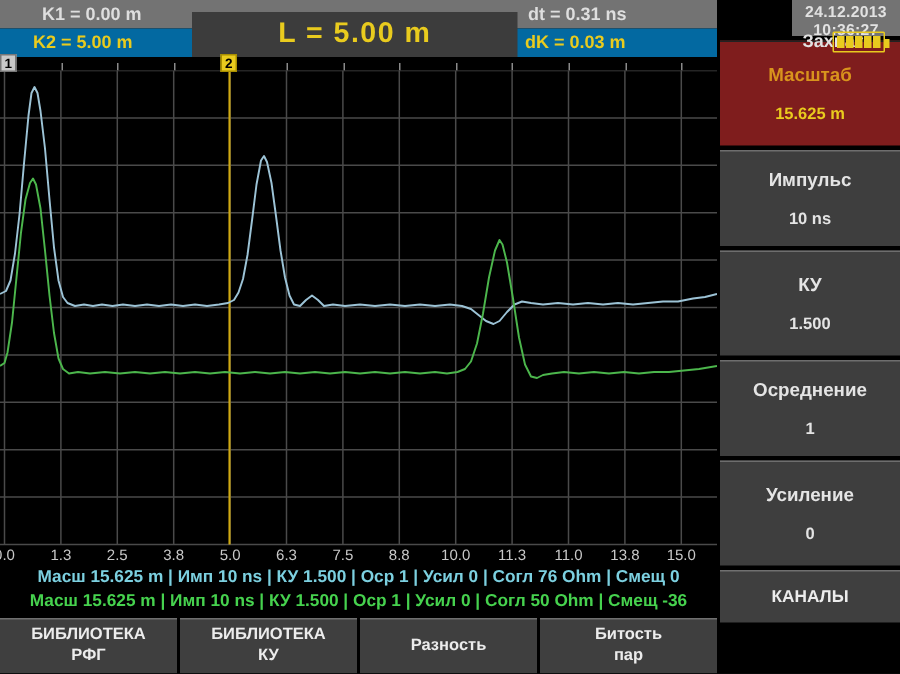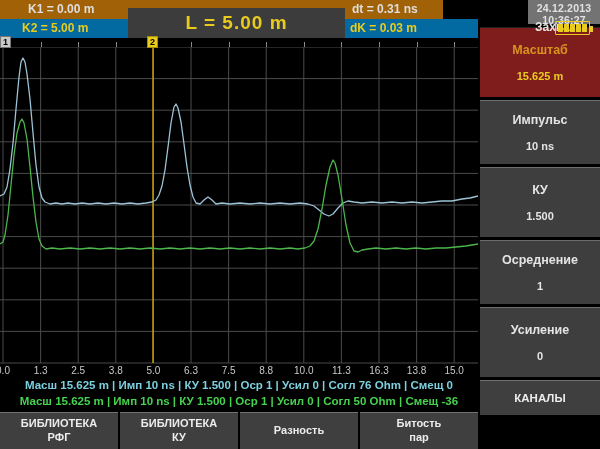--- a/index.html
+++ b/index.html
@@ -3,21 +3,21 @@
 <meta charset="utf-8">
 <style>
   * { margin:0; padding:0; box-sizing:border-box; }
   html,body { background:#111; }
   #screen {
     position:relative; width:600px; height:449px; overflow:hidden;
     background:#000; font-family:"Liberation Sans", sans-serif;
     -webkit-font-smoothing:antialiased;
   }
   
-  .hdr-row1 { position:absolute; left:0; top:0; width:443px; height:19px; background:#a16207; }
+  .hdr-row1 { position:absolute; left:0; top:0; width:478px; height:19px; background:#737373; }
   .hdr-row2 { position:absolute; left:0; top:19px; width:478px; height:19px; background:#0369a1; }
   .hdr-k1 { position:absolute; left:28px; top:2px; font-size:12px; font-weight:bold; color:#dedede; }
   .hdr-dt { position:absolute; left:352px; top:2px; font-size:12px; font-weight:bold; color:#dedede; }
   .hdr-k2 { position:absolute; left:22px; top:2px; font-size:12px; font-weight:bold; color:#e9cb1e; }
   .hdr-dk { position:absolute; left:350px; top:2px; font-size:12px; font-weight:bold; color:#e9cb1e; }
   .l-box {
     position:absolute; left:128px; top:8px; width:217px; height:30px;
     background:#3c3c3c; display:flex; align-items:center; justify-content:center;
     font-size:19px; font-weight:bold; color:#e9cb1e; z-index:3; letter-spacing:1px;
   }
@@ -143,21 +143,21 @@
       <div class="xlab" style="left: 3px;">0.0</div>
       <div class="xlab" style="left: 40.6px;">1.3</div>
       <div class="xlab" style="left: 78.2px;">2.5</div>
       <div class="xlab" style="left: 115.8px;">3.8</div>
       <div class="xlab" style="left: 153.4px;">5.0</div>
       <div class="xlab" style="left: 191px;">6.3</div>
       <div class="xlab" style="left: 228.6px;">7.5</div>
       <div class="xlab" style="left: 266.2px;">8.8</div>
       <div class="xlab" style="left: 303.8px;">10.0</div>
       <div class="xlab" style="left: 341.4px;">11.3</div>
-      <div class="xlab" style="left: 379px;">16.3</div>
+      <div class="xlab" style="left: 379px;">11.0</div>
       <div class="xlab" style="left: 416.6px;">13.8</div>
       <div class="xlab" style="left: 454.2px;">15.0</div>
     </div>
 
   <div class="status status-1">Масш 15.625 m | Имп 10 ns | КУ 1.500 | Оср 1 | Усил 0 | Согл 76 Ohm | Смещ 0</div>
   <div class="status status-2">Масш 15.625 m | Имп 10 ns | КУ 1.500 | Оср 1 | Усил 0 | Согл 50 Ohm | Смещ -36</div>
 
   <div class="btnrow">
     <div class="softkey">
       <span>БИБЛИОТЕКА</span>

